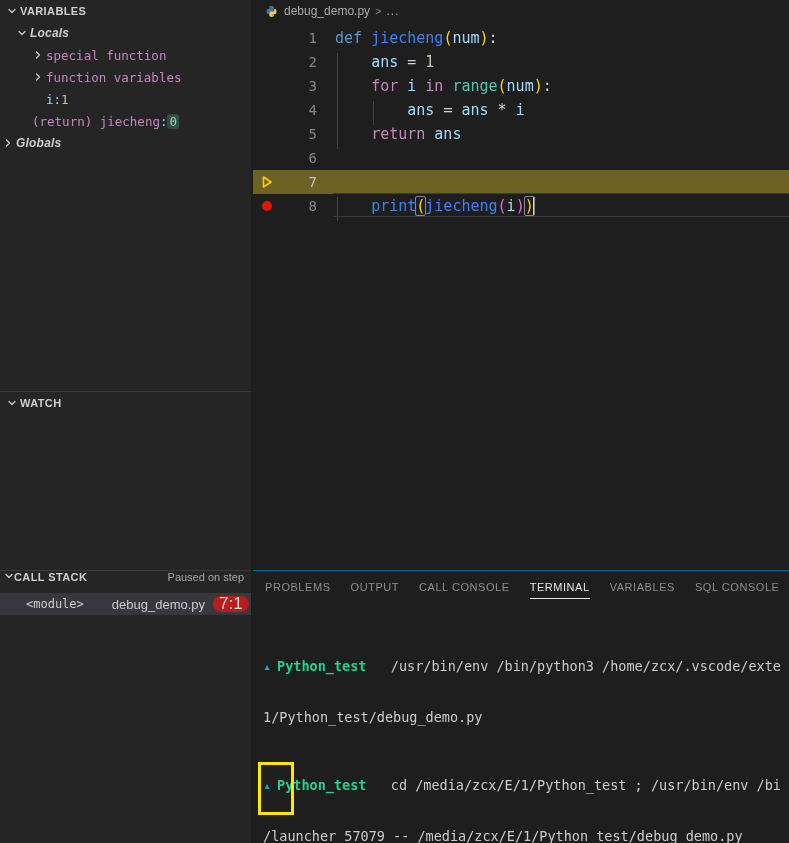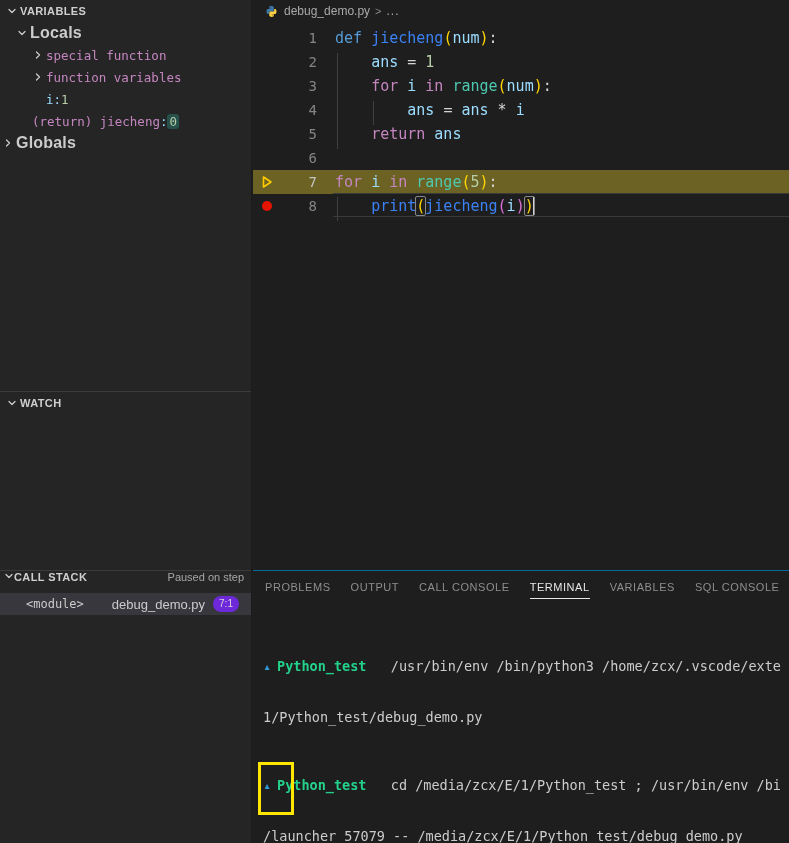--- a/index.html
+++ b/index.html
@@ -65,22 +65,23 @@
   .tree-row .chev {
     flex: 0 0 16px;
     width: 16px;
     display: flex;
     align-items: center;
     justify-content: center;
   }
   .tree-label-bold {
     font-weight: bold;
     color: #ccc;
-    font-size: 16px;
+    font-size: 12px;
     letter-spacing: .2px;
+    font-style: italic;
   }
   .mono {
     font-family: "DejaVu Sans Mono", "Liberation Mono", monospace;
     font-size: 12.5px;
   }
   .var-name { color: #c586c0; }
   .var-key  { color: #9cdcfe; }
   .var-num  { color: #b5cea8; }
   .val-changed {
     background: #27514b;
@@ -144,22 +145,22 @@
     font-size: 12px;
     color: #cccccc;
   }
   .cs-file {
     margin-left: 28px;
     font-size: 13px;
     color: #cccccc;
   }
   .cs-pos {
     margin-left: 8px;
-    font-size: 10px;
-    background: #6d28d9;
+    font-size: 17px;
+    background: #b91c1c;
     color: #d8d8d8;
     border-radius: 9px;
     padding: 1px 6px;
     line-height: 14px;
   }
 
   
   #editor {
     position: absolute;
     left: 253px;
@@ -483,21 +484,20 @@
         <span class="ltext"></span>
       </div>
 
       <div class="code-line current-exec">
         <span class="glyph">
           <svg width="13" height="14" viewBox="0 0 13 14">
             <path d="M2.5 2 L2.5 12 L10 7 Z" fill="none" stroke="#ffcc00" stroke-width="1.6" stroke-linejoin="round"></path>
           </svg>
         </span>
         <span class="lnum active">7</span>
-        <span class="ltext"><span class="t-ctl">for</span> <span class="t-var">i</span> <span class="t-ctl">in</span> <span class="t-builtin">range</span><span class="t-b1">(</span><span class="t-num">5</span><span class="t-b1">)</span><span class="t-op">:</span></span>
       </div>
 
       <div class="code-line cursor-line">
         <span class="glyph">
           <svg width="12" height="12" viewBox="0 0 12 12">
               <circle cx="6" cy="6" r="5" fill="#e51400"></circle>
             </svg>
         </span>
         <span class="lnum">8</span>
         <span class="ltext"><span class="indent-guide" style="left:2px;"></span>    <span class="t-fn">print</span><span class="t-b1 bracket-match">(</span><span class="t-fn">jiecheng</span><span class="t-b2">(</span><span class="t-var">i</span><span class="t-b2">)</span><span class="t-b1 bracket-match">)</span><span class="caret"></span></span>

